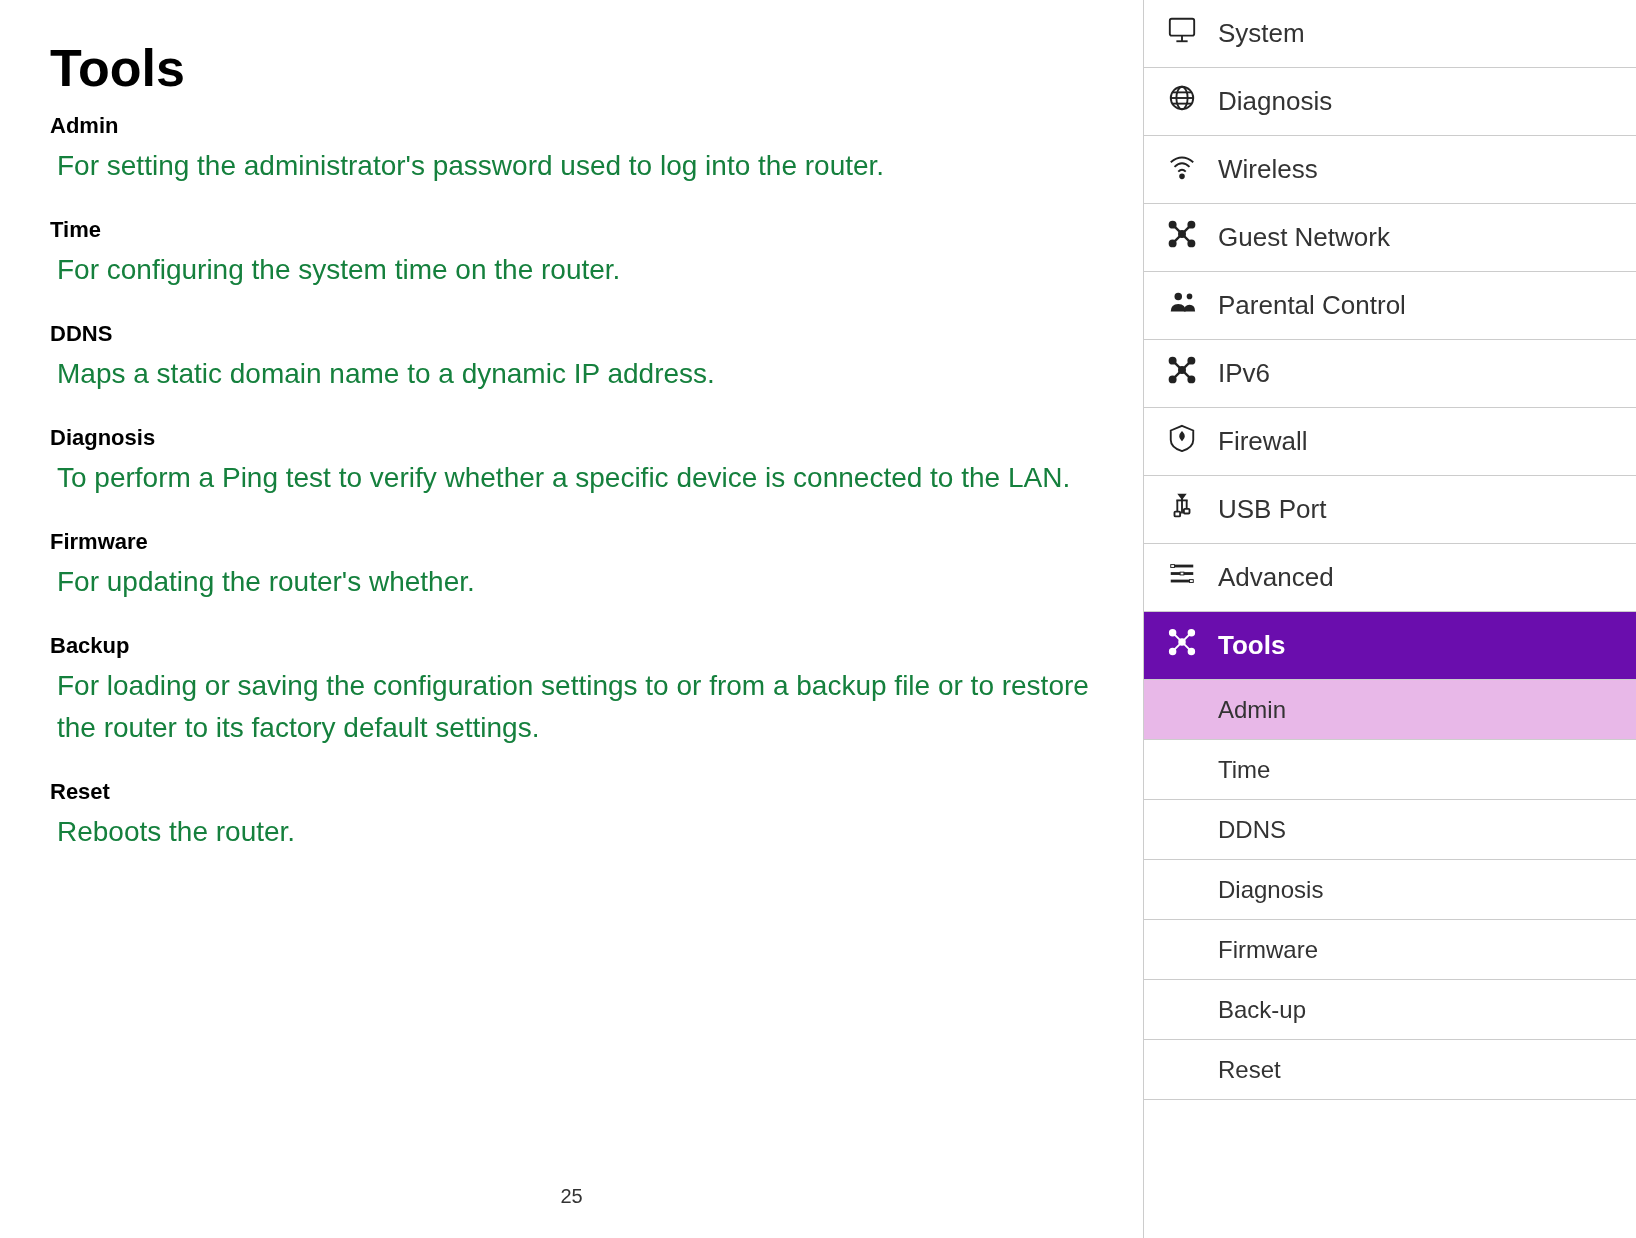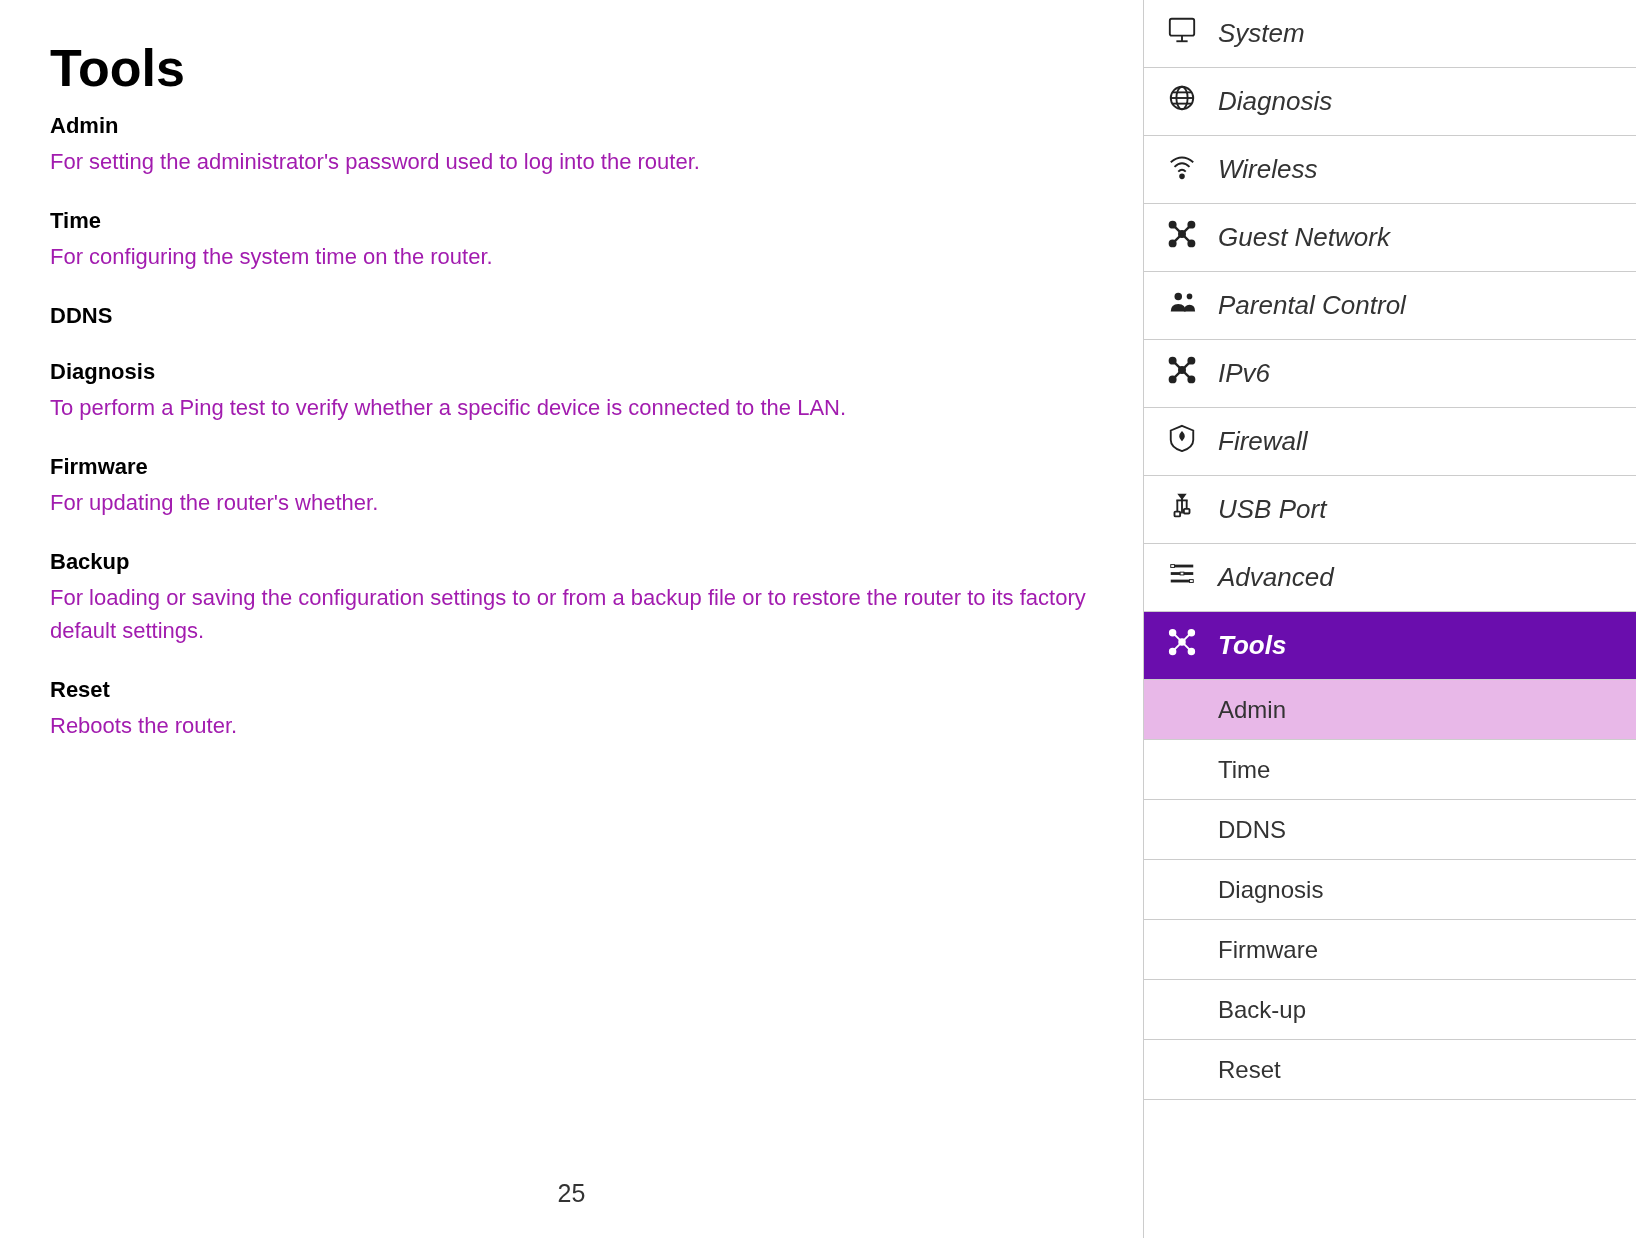--- a/index.html
+++ b/index.html
@@ -41,31 +41,32 @@
     }
 
     .section-title {
       font-size: 22px;
       font-weight: 700;
       color: #000;
       margin-bottom: 6px;
     }
 
     .section-desc {
-      font-size: 22px;
-      color: #a21caf;
+      font-size: 28px;
+      color: #15803d;
       line-height: 1.5;
+      margin-left: 7px;
     }
 
     .page-number {
       position: absolute;
       bottom: 30px;
       left: 50%;
       transform: translateX(-50%);
-      font-size: 25px;
+      font-size: 20px;
       color: #333;
     }
 
     
     .sidebar {
       width: 493px;
       background: #fff;
       border-left: 1px solid #ccc;
       display: flex;
       flex-direction: column;
@@ -95,21 +96,20 @@
 
     .sidebar-item.active-parent .item-icon,
     .sidebar-item.active-parent .item-label {
       color: #fff;
     }
 
     .sidebar-item .item-label {
       font-size: 26px;
       color: #333;
       font-family: Arial, sans-serif;
-      font-style: italic;
     }
 
     .sidebar-item.active-parent .item-label {
       color: #fff;
       font-weight: 700;
     }
 
     
     .sidebar-subitem {
       display: flex;
@@ -149,20 +149,21 @@
   <div class="section">
         <div class="section-title">Admin</div>
         <div class="section-desc">For setting the administrator's password used to log into the router.</div>
       </div>
       <div class="section">
         <div class="section-title">Time</div>
         <div class="section-desc">For configuring the system time on the router.</div>
       </div>
       <div class="section">
         <div class="section-title">DDNS</div>
+        <div class="section-desc">Maps a static domain name to a dynamic IP address.</div>
       </div>
       <div class="section">
         <div class="section-title">Diagnosis</div>
         <div class="section-desc">To perform a Ping test to verify whether a specific device is connected to the LAN.</div>
       </div>
       <div class="section">
         <div class="section-title">Firmware</div>
         <div class="section-desc">For updating the router's whether.</div>
       </div>
       <div class="section">

